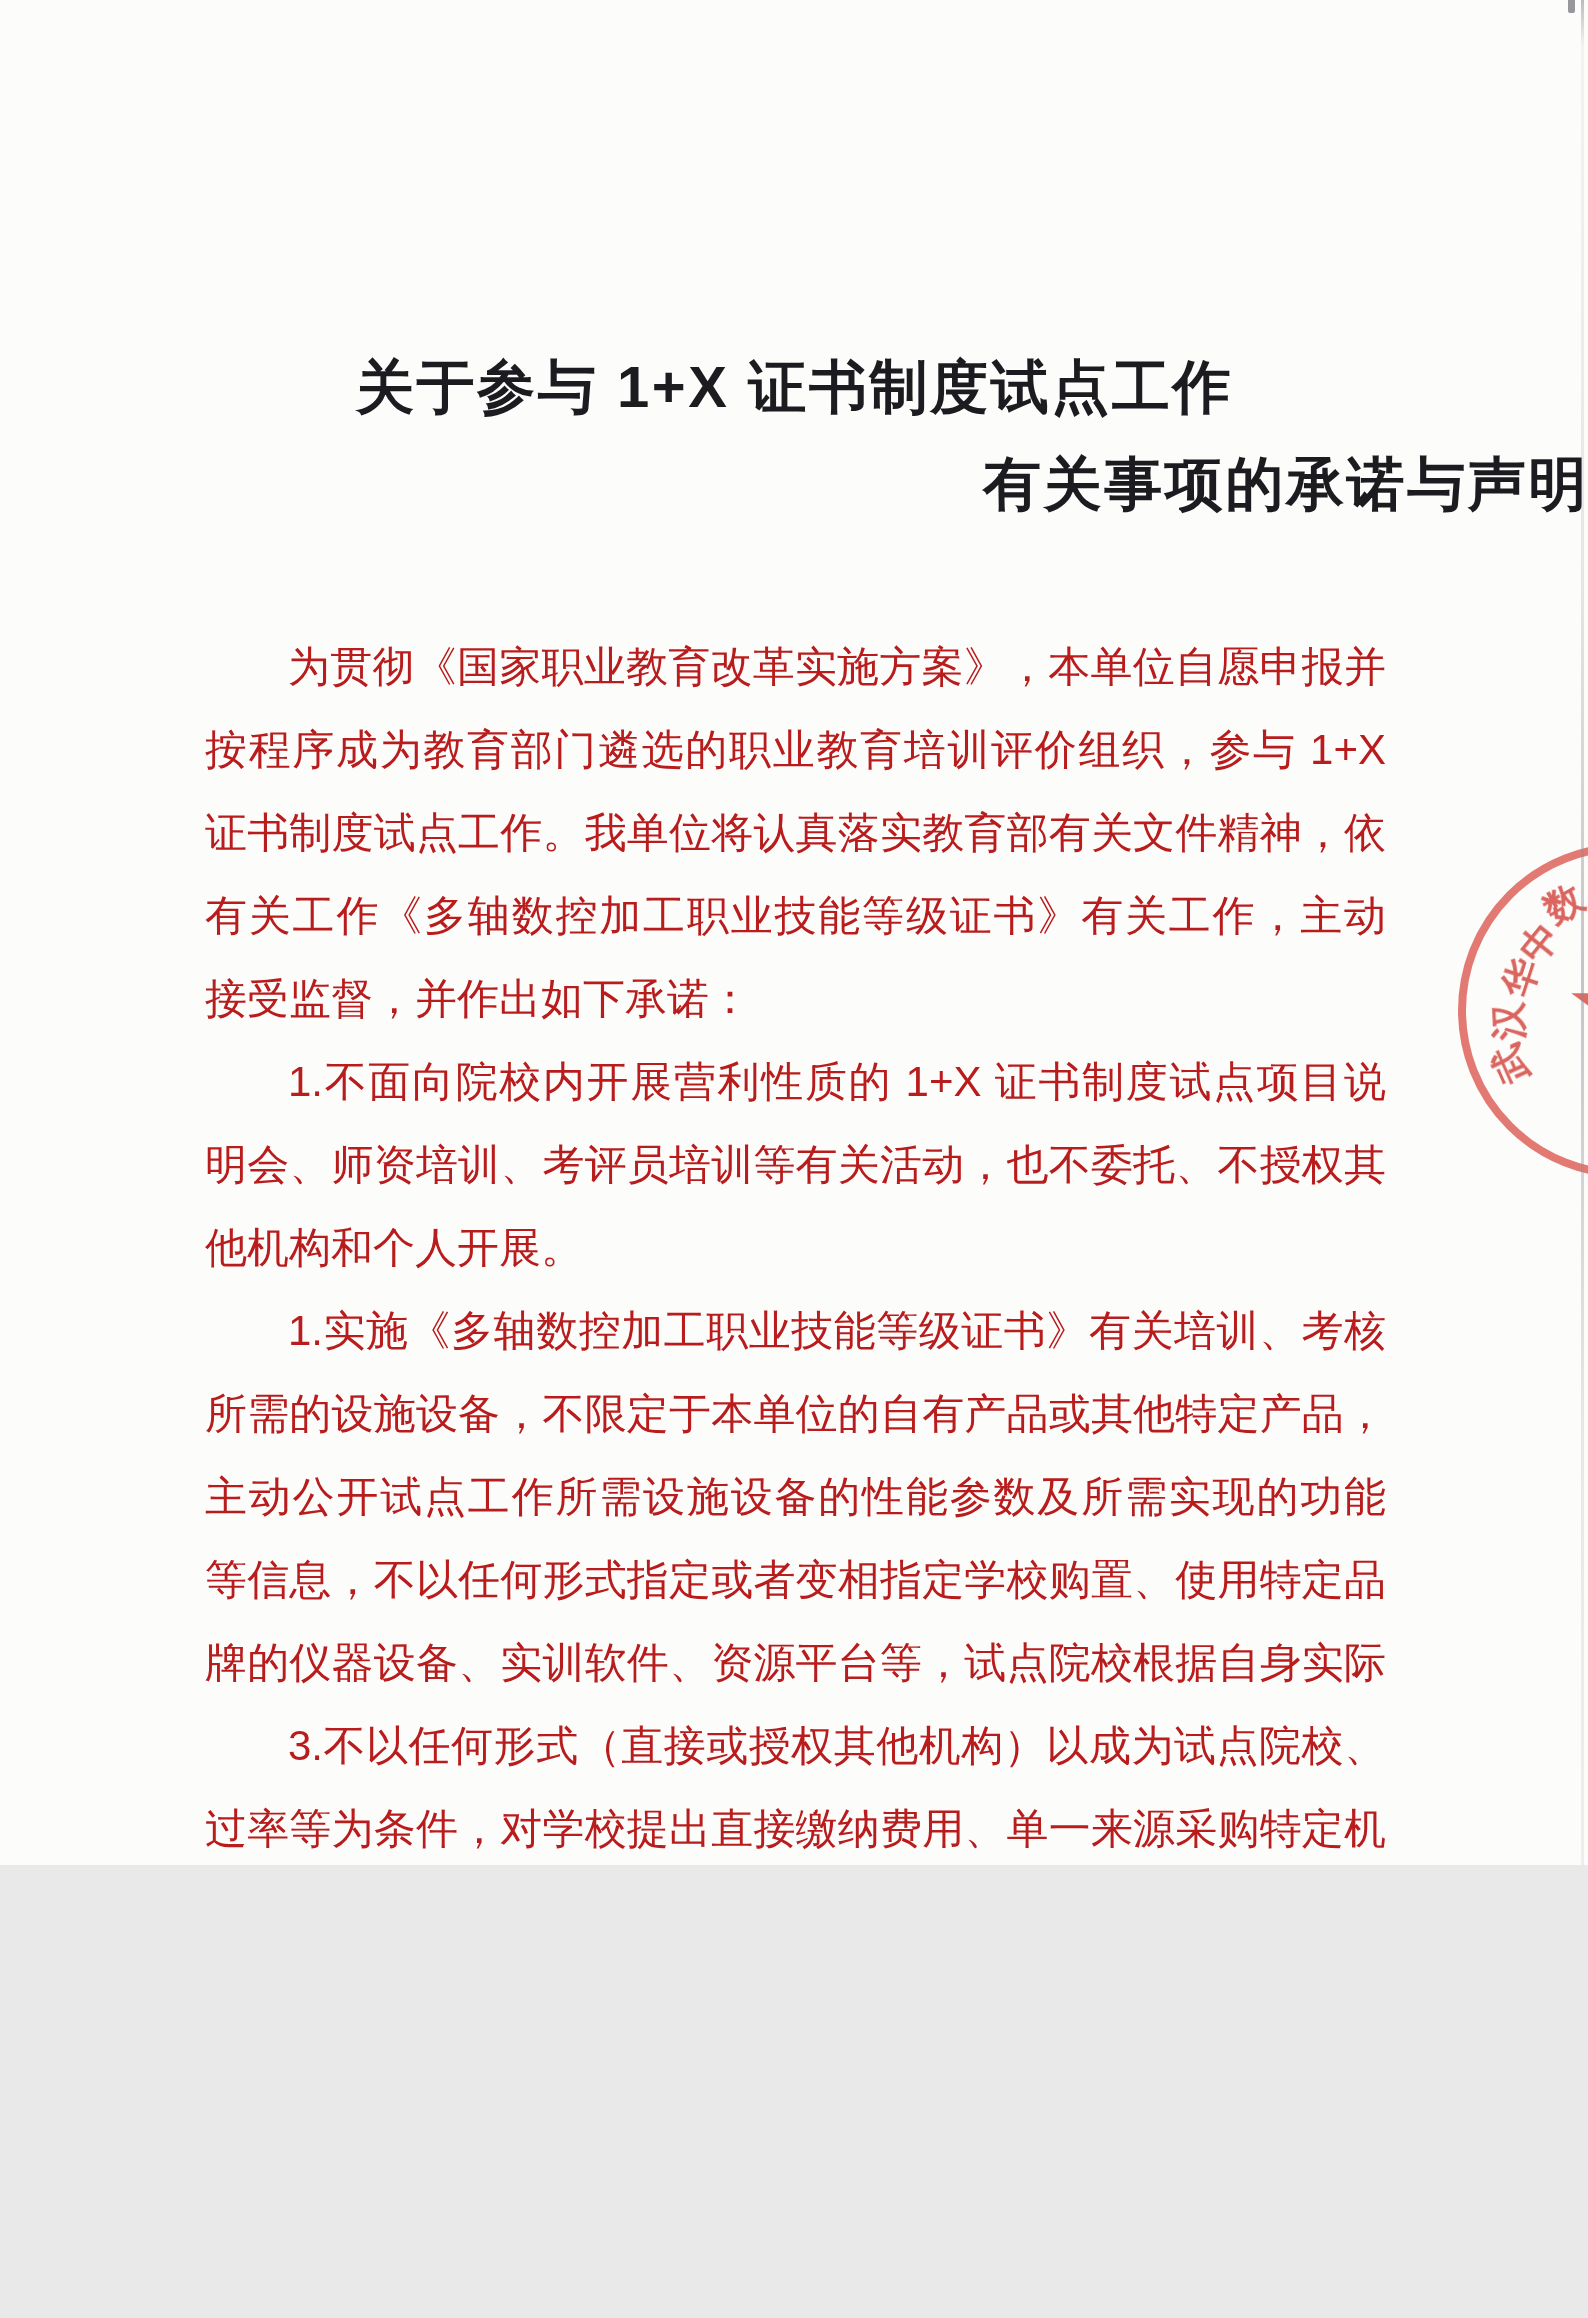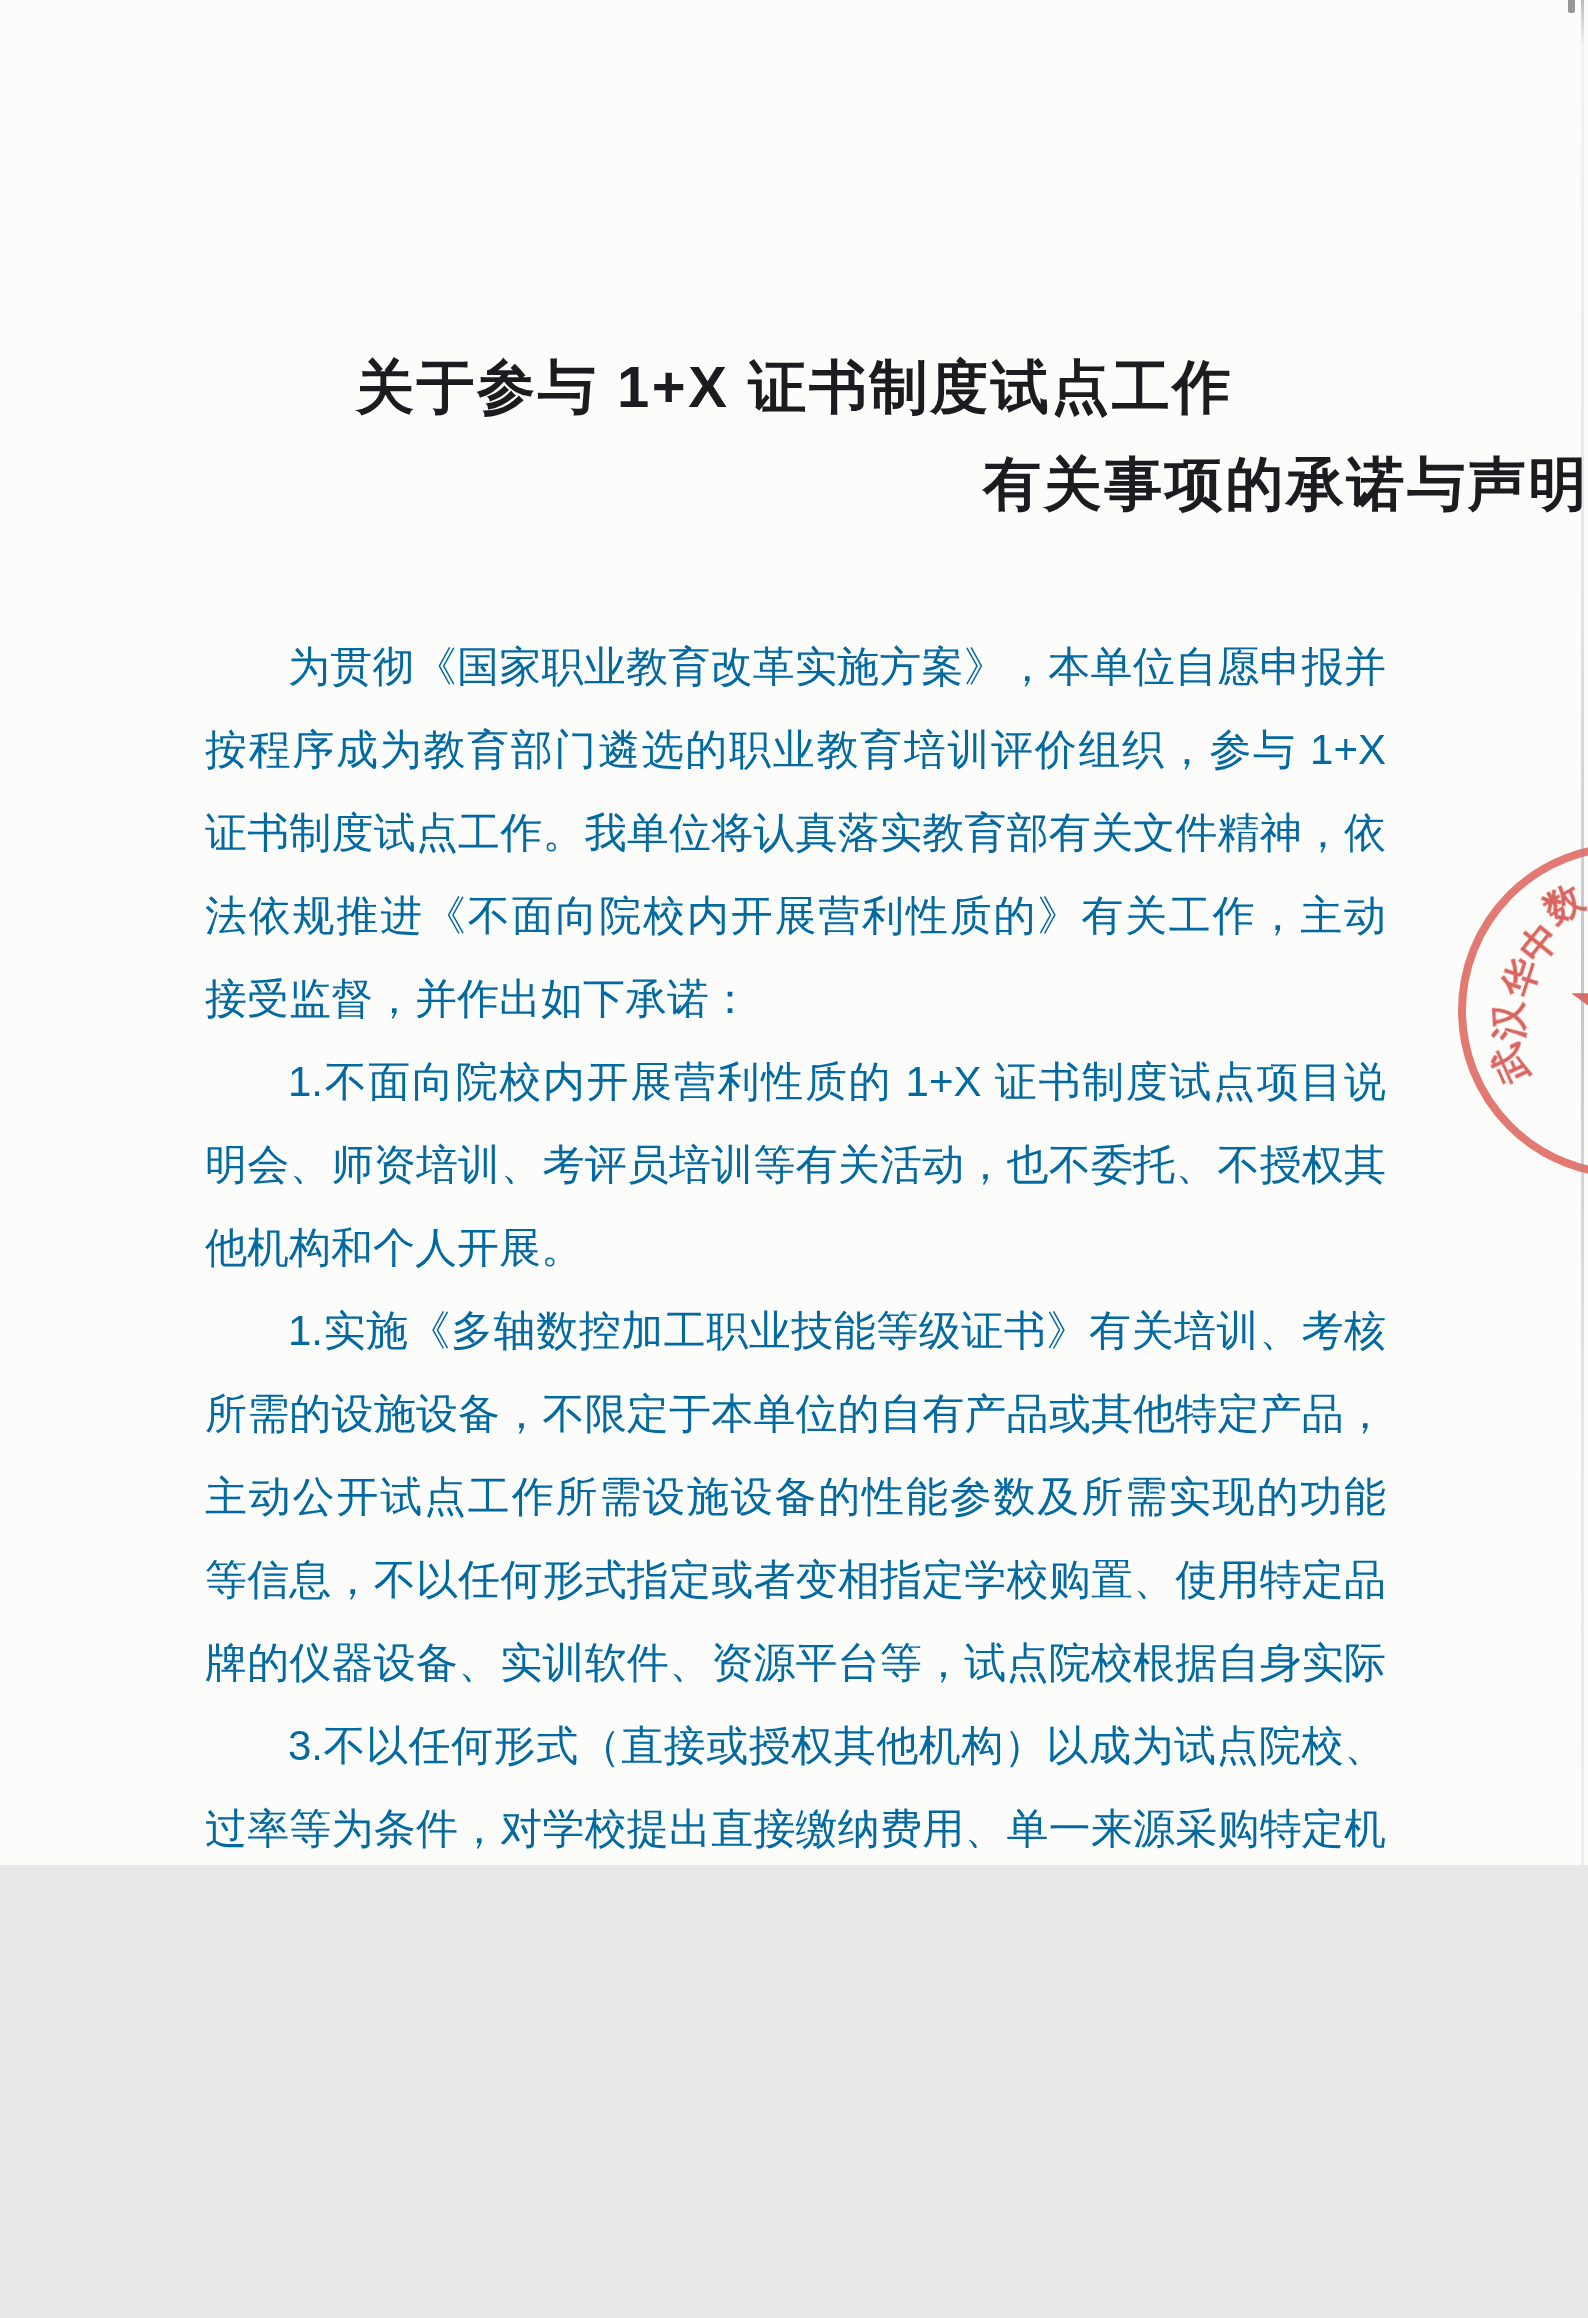--- a/index.html
+++ b/index.html
@@ -18,21 +18,21 @@
     letter-spacing:2.6px;
     color:#1b1b20;
     line-height:79px;
   }
   #title1{top:347px;}
   #title2{top:444px;text-align:right;}
   .body-text{
     position:absolute;
     left:205px;top:625px;width:1181px;
     font-size:42px;
-    color:#0369a1;
+    color:#b91c1c;
   }
   .line{
     height:83px;
     line-height:83px;
     text-align:justify;
     text-align-last:justify;
     overflow:hidden;
   }
   .line.indent{text-indent:83px;}
   .line.end{text-align:center;text-align-last:left;}
@@ -99,21 +99,21 @@
 
 <div class="page">
 
   <div class="title-line" id="title1">关于参与 1+X 证书制度试点工作</div>
   <div class="title-line" id="title2">有关事项的承诺与声明</div>
 
   <div class="body-text">
     <div class="line indent">为贯彻《国家职业教育改革实施方案》，本单位自愿申报并</div>
     <div class="line">按程序成为教育部门遴选的职业教育培训评价组织，参与 1+X</div>
     <div class="line">证书制度试点工作。我单位将认真落实教育部有关文件精神，依</div>
-    <div class="line">法依规推进《不面向院校内开展营利性质的》有关工作，主动</div>
+    <div class="line">有关工作《多轴数控加工职业技能等级证书》有关工作，主动</div>
     <div class="line end">接受监督，并作出如下承诺：</div>
     <div class="line indent">1.不面向院校内开展营利性质的 1+X 证书制度试点项目说</div>
     <div class="line">明会、师资培训、考评员培训等有关活动，也不委托、不授权其</div>
     <div class="line end">他机构和个人开展。</div>
     <div class="line indent">1.实施《多轴数控加工职业技能等级证书》有关培训、考核</div>
     <div class="line">所需的设施设备，不限定于本单位的自有产品或其他特定产品，</div>
     <div class="line">主动公开试点工作所需设施设备的性能参数及所需实现的功能</div>
     <div class="line">等信息，不以任何形式指定或者变相指定学校购置、使用特定品</div>
     <div class="line">牌的仪器设备、实训软件、资源平台等，试点院校根据自身实际</div>
     <div class="line indent">3.不以任何形式（直接或授权其他机构）以成为试点院校、</div>

